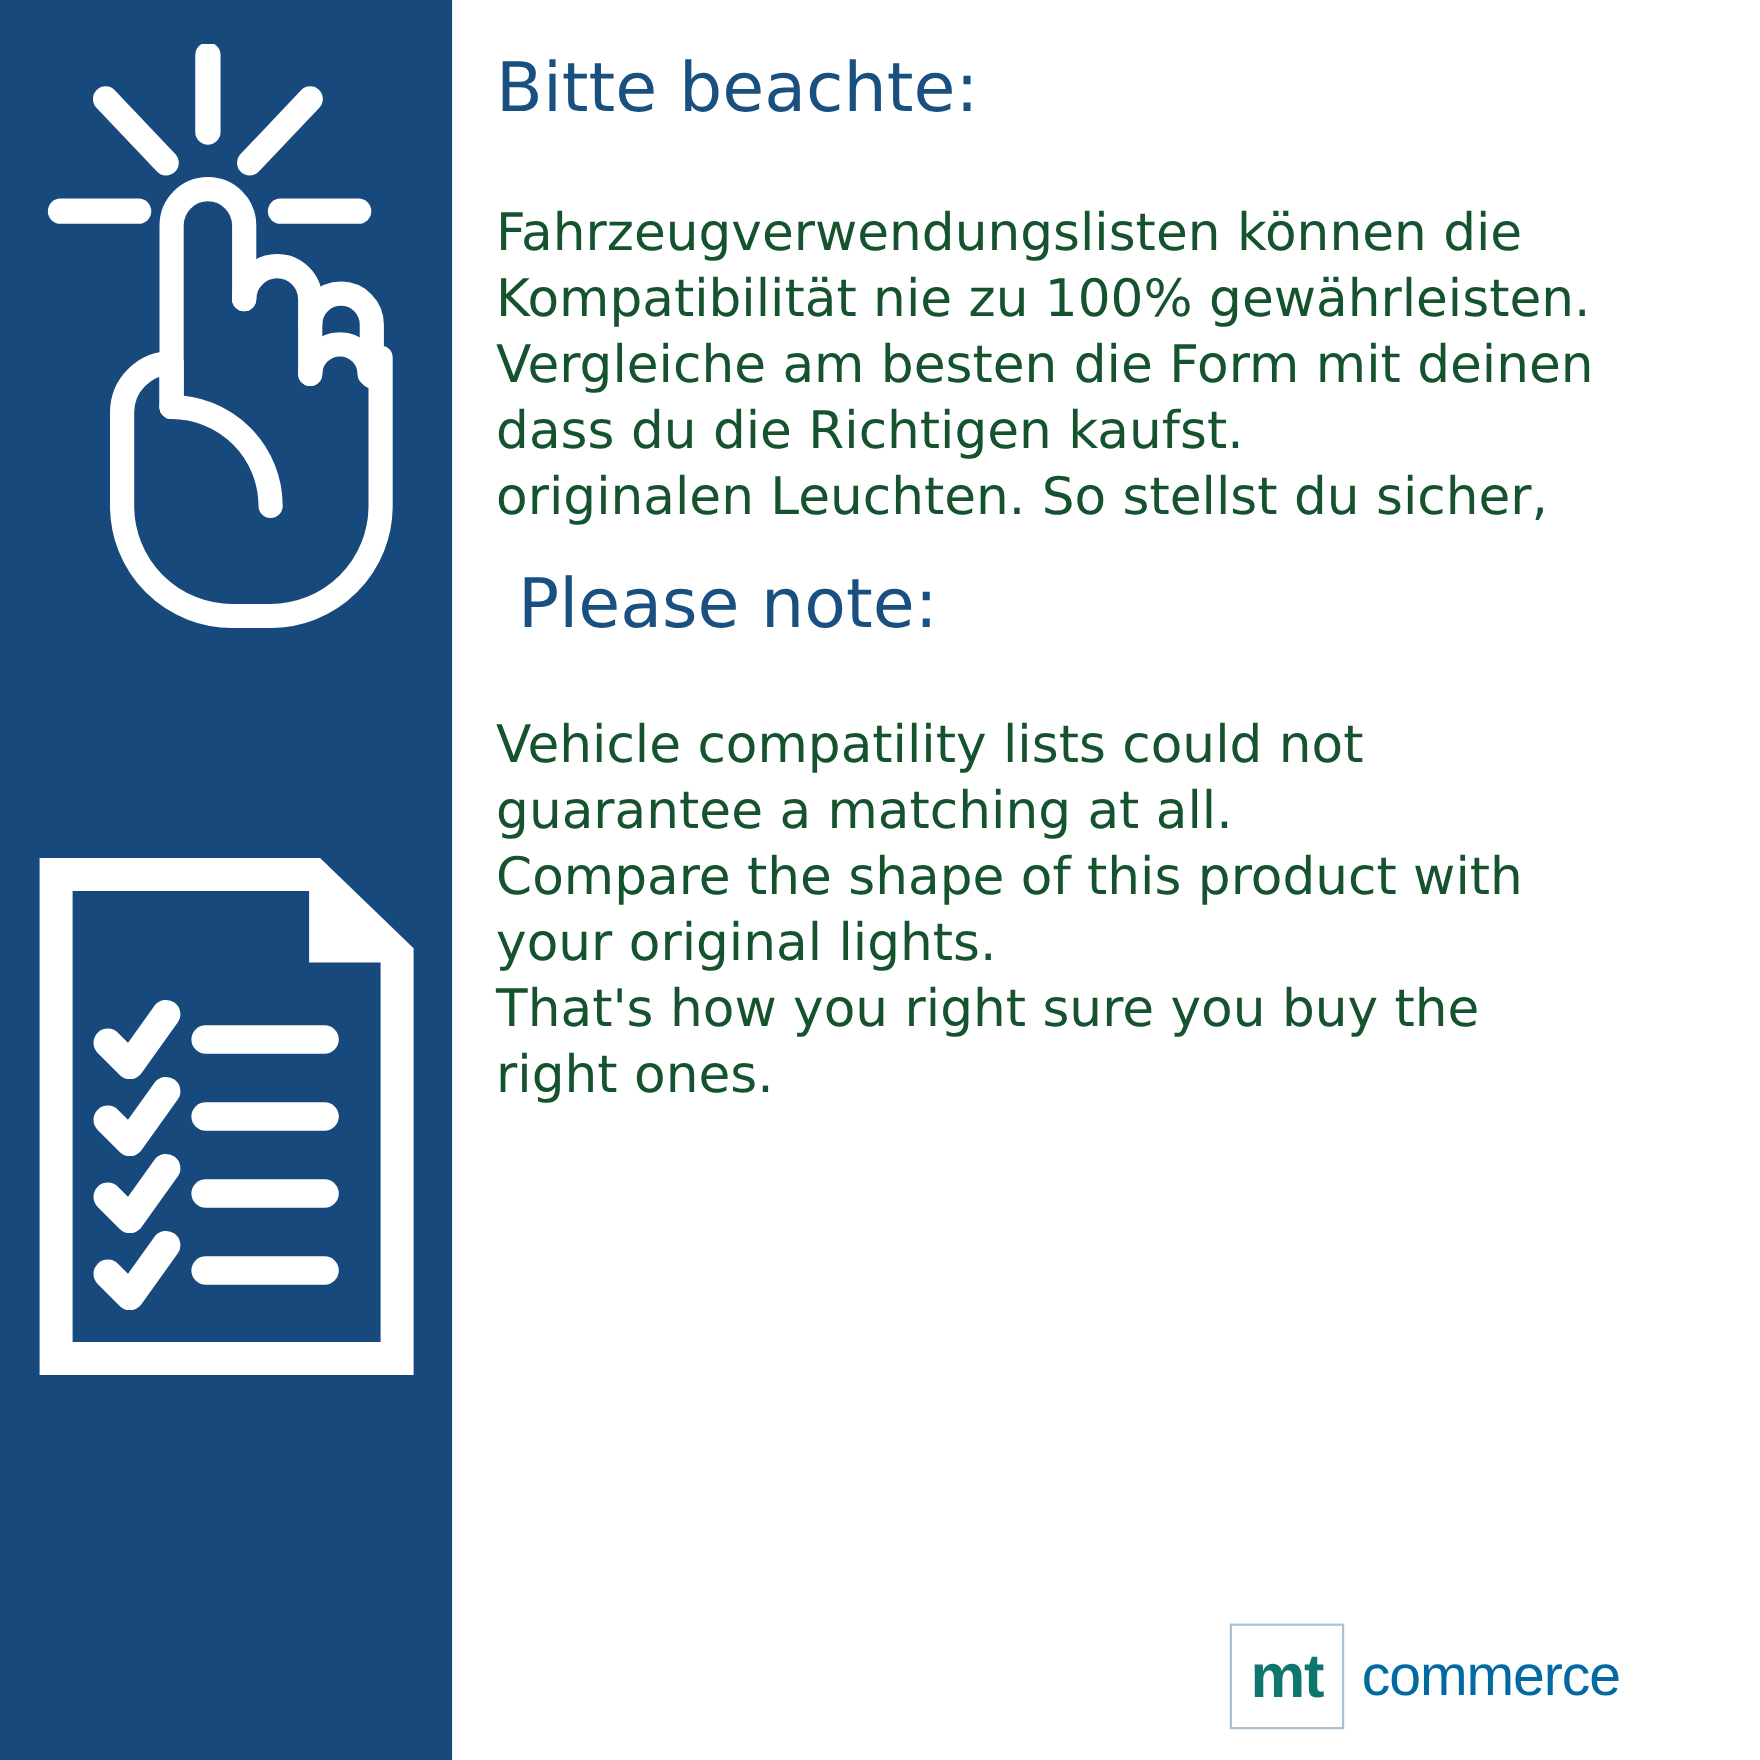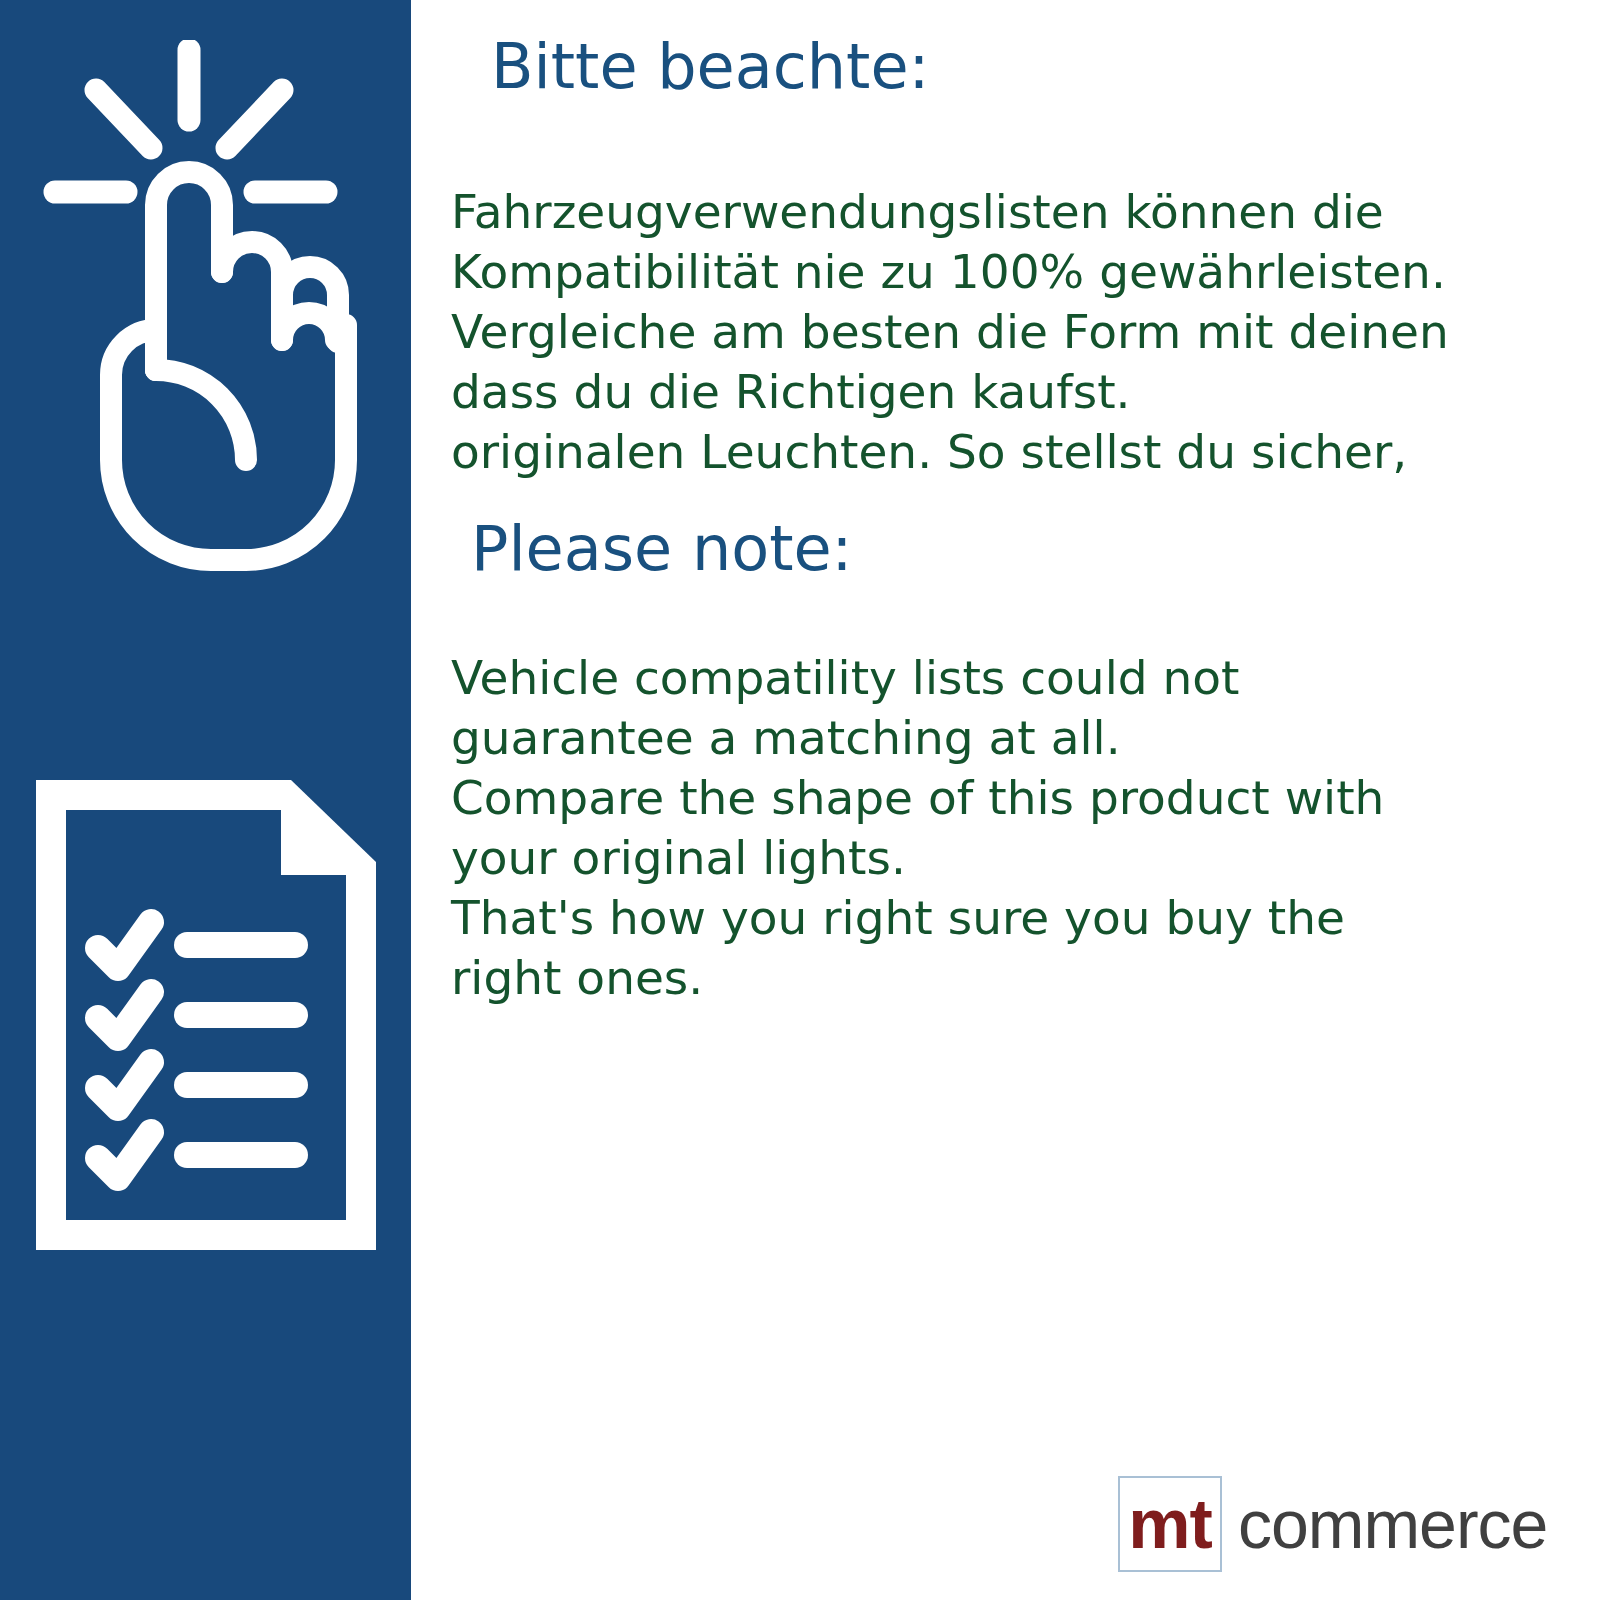--- a/index.html
+++ b/index.html
@@ -50,21 +50,21 @@
   .heading {
     position: absolute;
     left: 40px;
     color: #19507f;
     font-size: 62px;
     font-weight: 400;
     letter-spacing: 0px;
     white-space: nowrap;
     line-height: 1.0;
   }
-  #heading-de { top: 36px; margin-left: 40px; }
+  #heading-de { top: 49px; }
   #heading-en { top: 518px; margin-left: 20px; }
 
   .body-block {
     position: absolute;
     left: 40px;
     width: 1070px;
     color: #14532d;
     font-size: 47px;
     font-weight: 400;
     line-height: 60px;
@@ -86,30 +86,30 @@
     box-sizing: border-box;
     border: 2px solid #a9c0d5;
     background: #ffffff;
     width: 104px;
     height: 96px;
     display: flex;
     align-items: center;
     justify-content: center;
   }
   #logo-mt {
-    color: #7f1d1d;
-    font-size: 70px;
+    color: #0f766e;
+    font-size: 56px;
     font-weight: bold;
     line-height: 1;
     letter-spacing: -1px;
     font-family: "Liberation Sans", "DejaVu Sans", sans-serif;
   }
   #logo-commerce {
-    color: #404040;
-    font-size: 68px;
+    color: #0369a1;
+    font-size: 52px;
     font-weight: 400;
     line-height: 1;
     margin-left: 16px;
     letter-spacing: -1px;
     font-family: "Liberation Sans", "DejaVu Sans", sans-serif;
   }
 </style>
 </head>
 <body>
 

